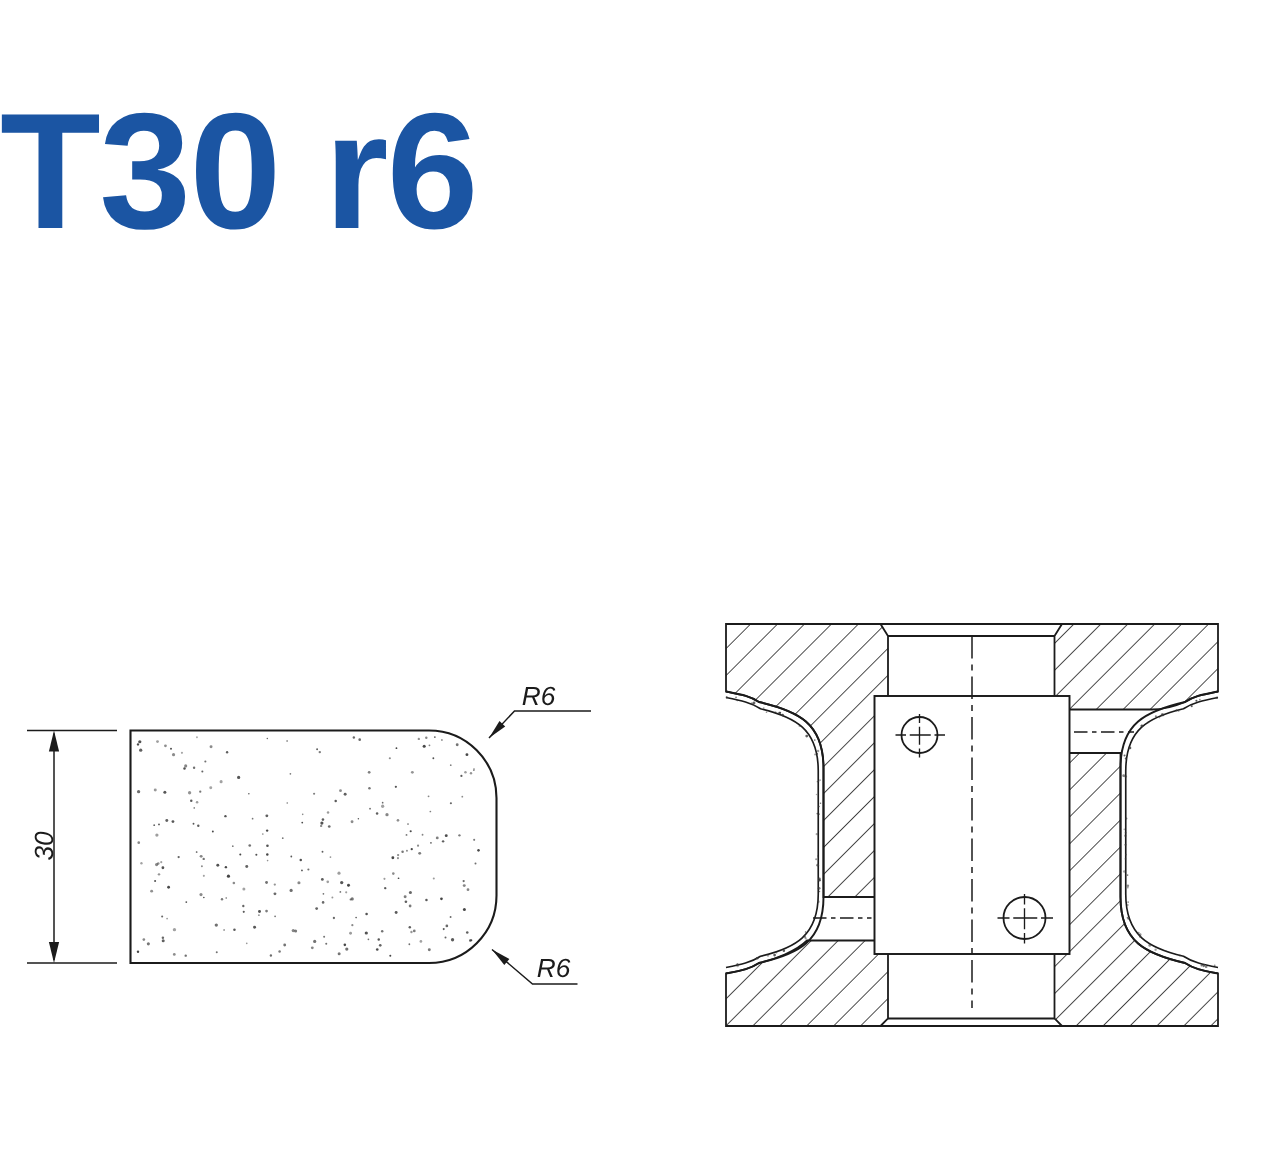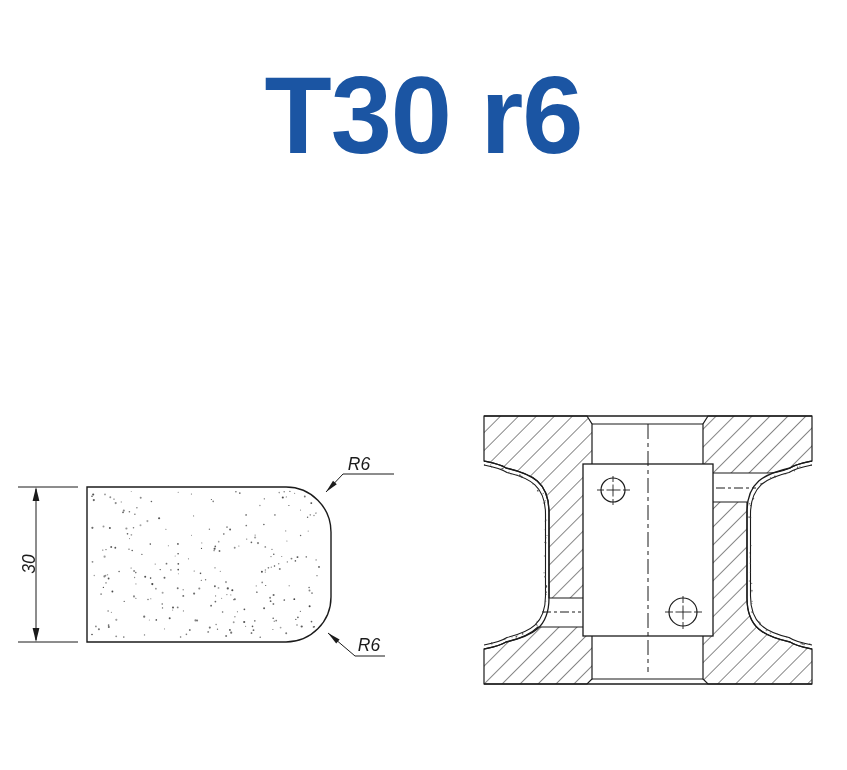--- a/index.html
+++ b/index.html
@@ -1,20 +1,20 @@
 <!DOCTYPE html>
 <html style="--title-blue: #1B55A3; --line: #1b1b1b;"><head>
 <meta charset="utf-8">
 <style>
   html,body{margin:0;padding:0;background:#ffffff;}
   body{width:847px;height:770px;position:relative;overflow:hidden;
        font-family:"Liberation Sans",sans-serif;}
   .page-title{
     position:absolute;top:60px;left:0;width:847px;margin:0;
-    text-align:center;font-weight:bold;font-size:110px;line-height:1;
+    text-align:left;font-weight:bold;font-size:110px;line-height:1;
     letter-spacing:-1px;color:var(--title-blue,#1B55A3);
     font-family:"Liberation Sans",sans-serif;
   }
   svg{position:absolute;left:0;top:0;}
   .ln{stroke:var(--line,#1b1b1b);fill:none;stroke-linecap:butt;}
   .w09{stroke-width:0.9}.w10{stroke-width:1}.w11{stroke-width:1.1}
   .w12{stroke-width:1.2}.w13{stroke-width:1.3}.w14{stroke-width:1.4}
   .hatchfill{fill:url(#hatch);stroke:var(--line,#1b1b1b);stroke-width:1.2;}
   .white{fill:#ffffff;}
   .blackfill{fill:var(--line,#1b1b1b);stroke:none;}

